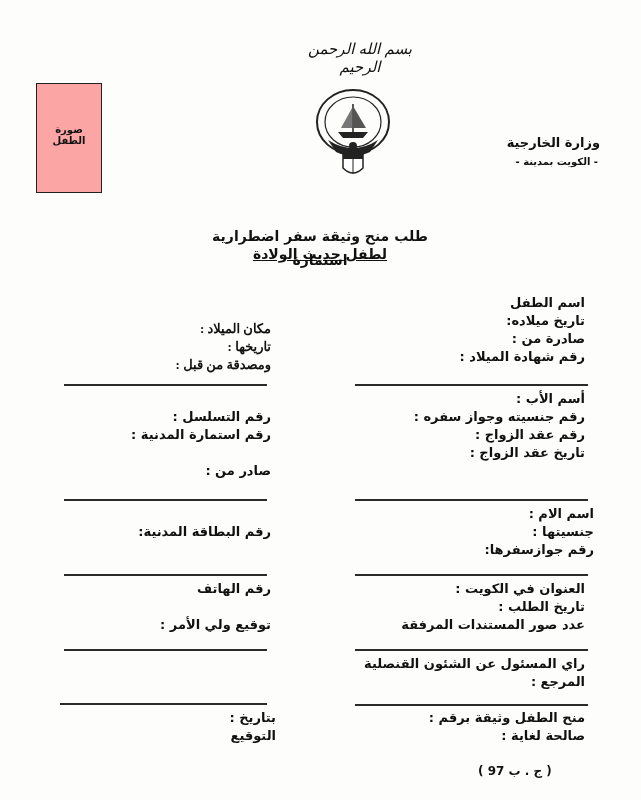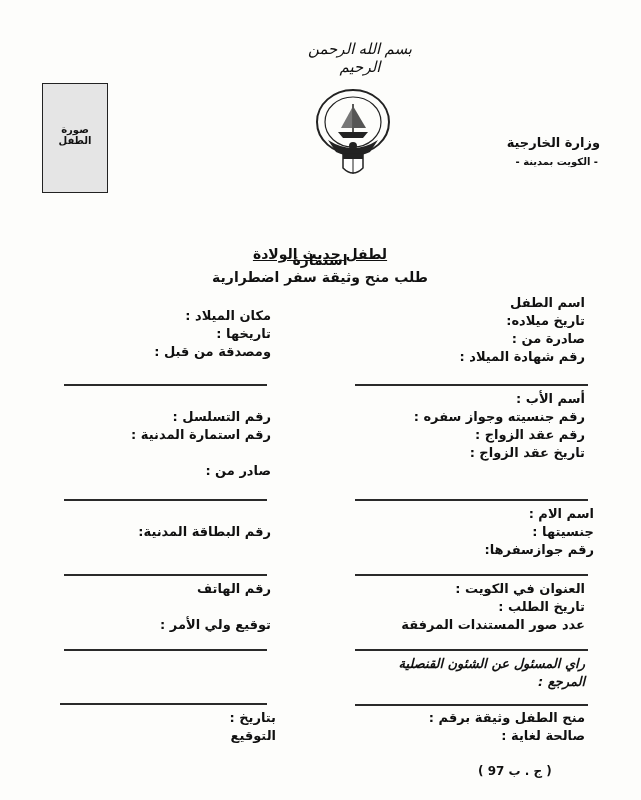--- a/index.html
+++ b/index.html
@@ -2,21 +2,21 @@
 <html><head>
 <meta charset="utf-8">
 <style>
   html,body{margin:0;padding:0;}
   body{width:641px;height:800px;background:#fdfdfb;position:relative;overflow:hidden;
        font-family:"DejaVu Sans",sans-serif;color:#111;}
   .abs{position:absolute;}
   .rtl{direction:rtl;text-align:right;}
   .lbl{font-size:13px;font-weight:bold;line-height:18px;white-space:nowrap;}
   .rule{position:absolute;height:2px;background:#2a2a2a;}
-  .photo-box{position:absolute;left:42px;top:83px;width:64px;height:108px;border:1.5px solid #222;background:#e5e5e5;}
+  .photo-box{position:absolute;left:36px;top:83px;width:64px;height:108px;border:1.5px solid #222;background:#fca5a5;}
   .photo-box span{position:absolute;top:40px;left:0;width:100%;text-align:center;font-size:10px;font-weight:bold;}
   .title{position:absolute;left:200px;width:240px;text-align:center;font-weight:bold;font-size:14px;direction:rtl;}
 </style>
 </head>
 <body>
 
 <div class="abs" style="left:290px;top:40px;width:140px;text-align:center;font-family:Liberation Sans, sans-serif;font-size:15px;font-style:italic;direction:rtl;">بسم الله الرحمن الرحيم</div>
 
 <div class="abs" style="left:308px;top:82px;width:90px;height:96px;">
   <svg width="90" height="96" viewBox="0 0 90 96">
@@ -35,32 +35,32 @@
 </div>
 
 <div class="abs rtl" style="right:41px;top:135px;font-size:13px;font-weight:bold;">وزارة الخارجية</div>
 <div class="abs rtl" style="right:43px;top:156px;font-size:10px;font-weight:bold;">- الكويت بمدينة -</div>
 
 <div class="photo-box">
   <span>صورة الطفل</span>
 </div>
 
 <div class="title" style="top:210px;margin-top:42px;">استمارة</div>
-<div class="title" style="top:228px;margin-top:41px;">طلب منح وثيقة سفر اضطرارية</div>
+<div class="title" style="top:228px;">طلب منح وثيقة سفر اضطرارية</div>
 <div class="title" style="top:246px;">
   <span style="text-decoration:underline;">لطفل حديث الولادة</span>
 </div>
 
 <div class="abs rtl lbl" style="right:56px;top:294px;">
   <div>اسم الطفل</div>
   <div>تاريخ ميلاده:</div>
   <div>صادرة من :</div>
   <div>رقم شهادة الميلاد :</div>
 </div>
-<div class="abs rtl lbl" style="right:370px;top:307px;">
+<div class="abs rtl lbl" style="right:370px;top:320px;font-family:Liberation Serif, serif;">
   <div>مكان الميلاد :</div>
   <div>تاريخها :</div>
   <div>ومصدقة من قبل :</div>
 </div>
 <div class="rule" style="left:355px;width:233px;top:384px;"></div>
 <div class="rule" style="left:64px;width:203px;top:384px;"></div>
 
 <div class="abs rtl lbl" style="right:56px;top:390px;">
   <div>أسم الأب :</div>
   <div>رقم جنسيته وجواز سفره :</div>
@@ -93,21 +93,21 @@
   <div>عدد صور المستندات المرفقة</div>
 </div>
 <div class="abs rtl lbl" style="right:370px;top:580px;margin-left:20px;">
   <div>رقم الهاتف</div>
   <div style="height:18px;"></div>
   <div>توقيع ولي الأمر :</div>
 </div>
 <div class="rule" style="left:355px;width:233px;top:649px;"></div>
 <div class="rule" style="left:64px;width:203px;top:649px;"></div>
 
-<div class="abs rtl lbl" style="right:56px;top:655px;font-style:italic;">
+<div class="abs rtl lbl" style="right:56px;top:655px;">
   <div>راي المسئول عن الشئون القنصلية</div>
   <div>المرجع :</div>
 </div>
 <div class="rule" style="left:355px;width:233px;top:704px;"></div>
 <div class="rule" style="left:60px;width:207px;top:703px;"></div>
 
 <div class="abs rtl lbl" style="right:56px;top:709px;">
   <div>منح الطفل وثيقة برقم :</div>
   <div>صالحة لغاية :</div>
 </div>

